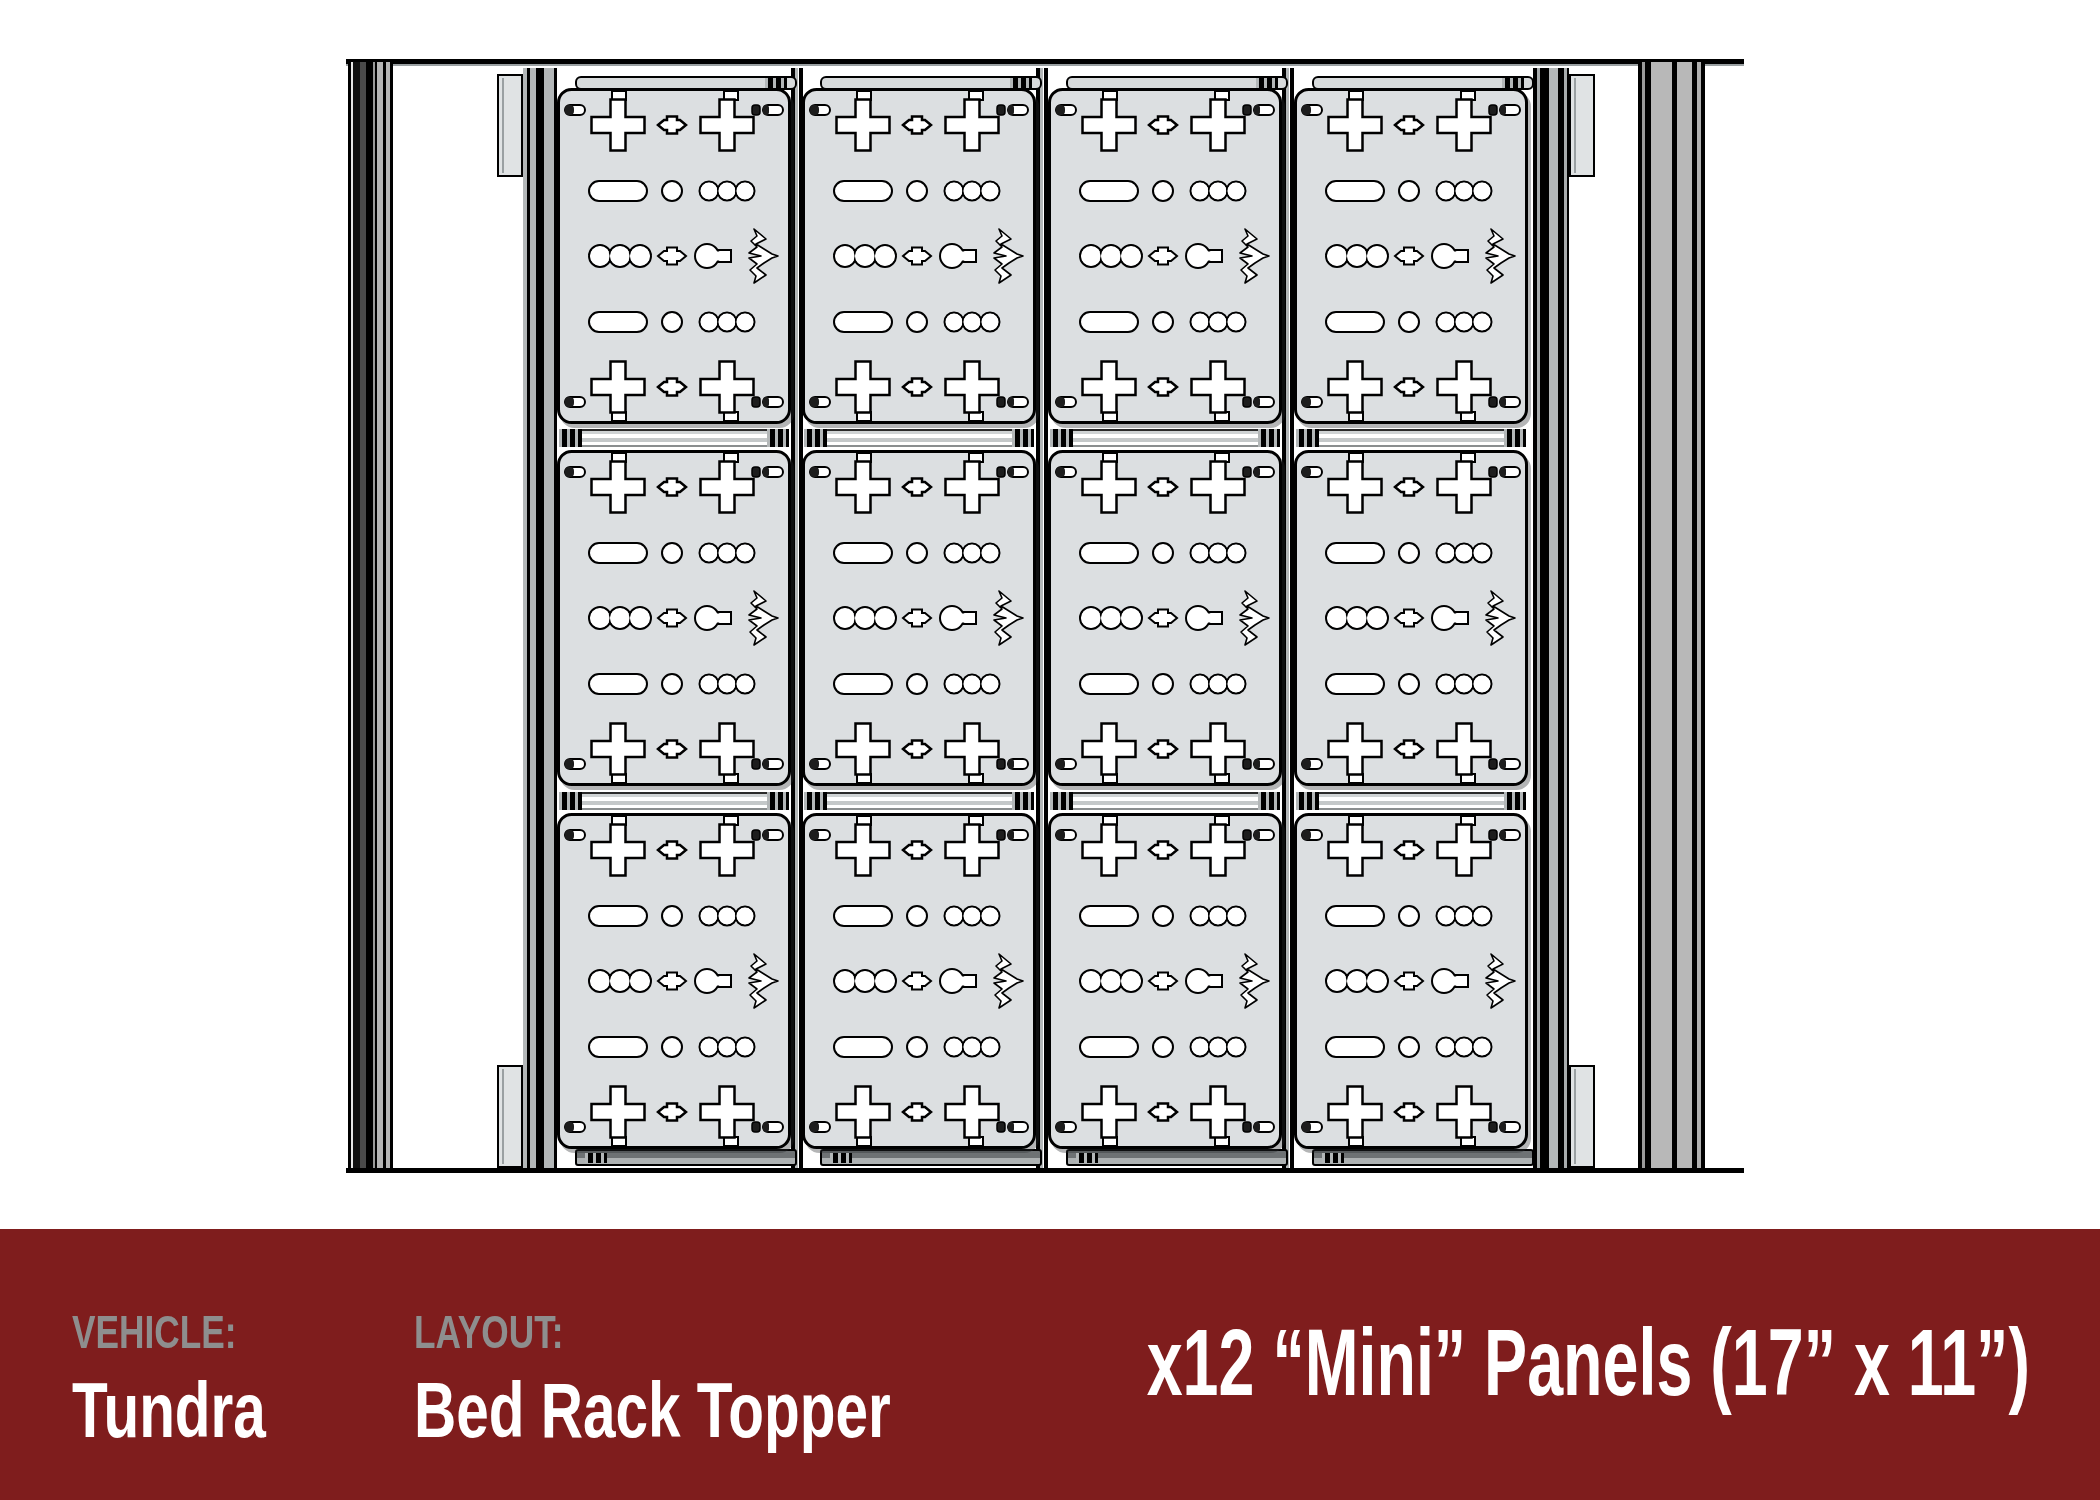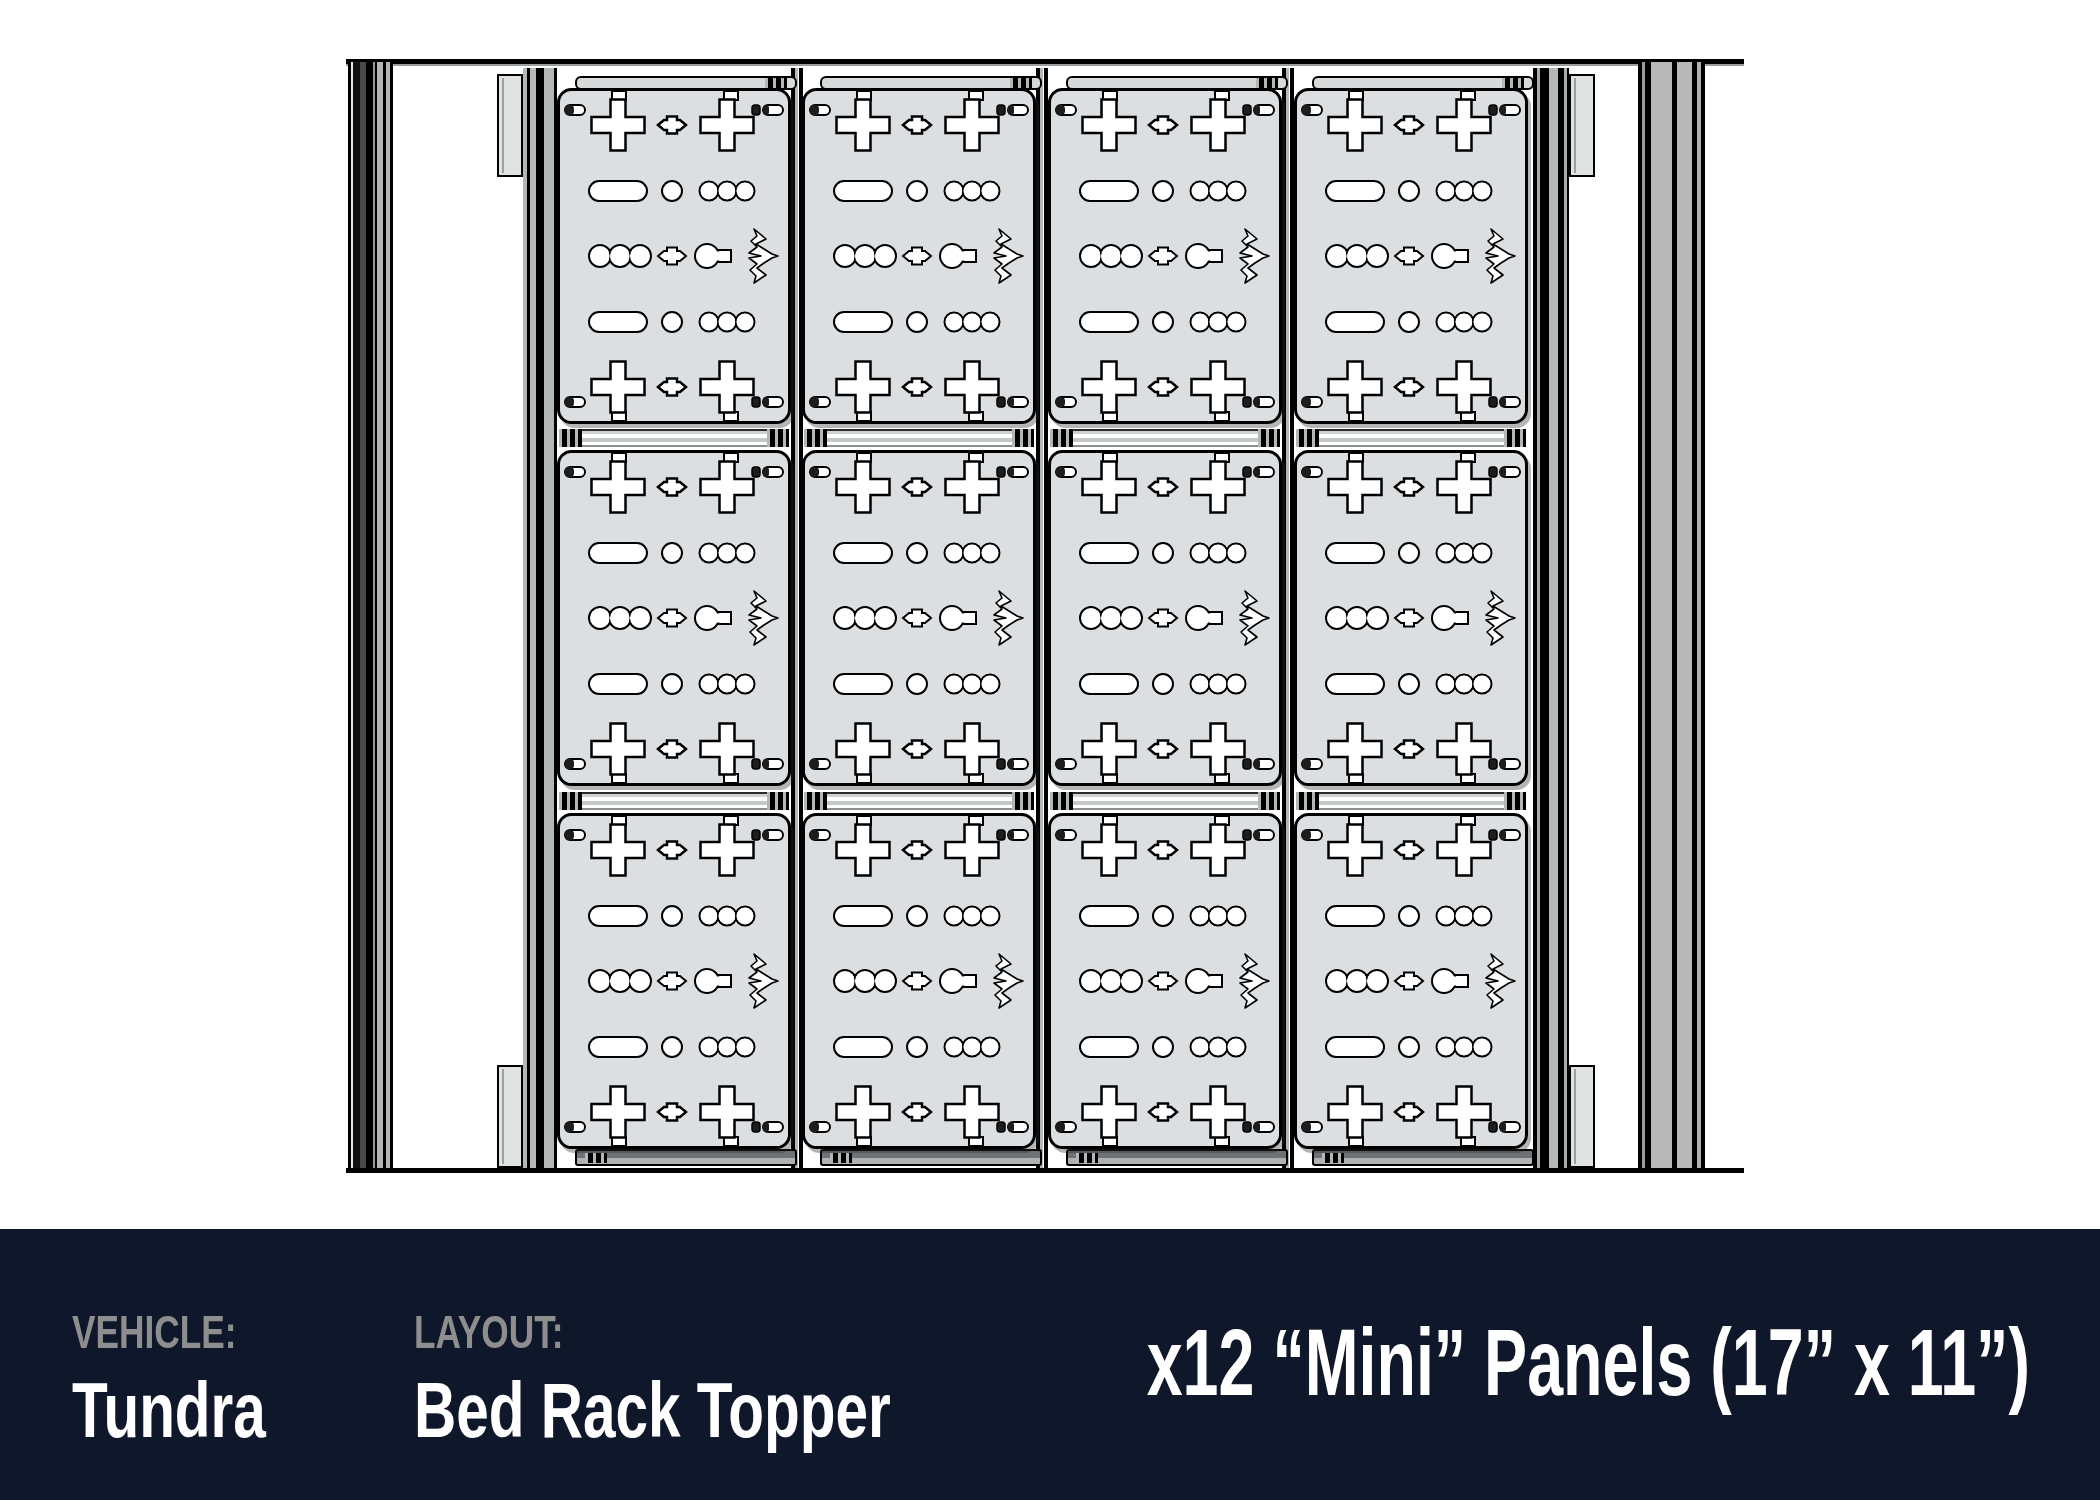--- a/index.html
+++ b/index.html
@@ -35,21 +35,21 @@
     background:linear-gradient(to right,#b3b7b8 0 3px,#000 3px 8px,#b3b7b8 8px 11px,#000 11px 16px,#b3b7b8 16px 19px,#000 19px 22px);}
   .xbar{height:18px;z-index:1;border-left:1px solid #000;border-right:1px solid #000;
     background:linear-gradient(to bottom,#2a2a2a 0 2px,#cfd3d4 2px 5px,#ffffff 5px 9px,#c4c8c9 9px 13px,#ffffff 13px 16px,#8a8e8f 16px 18px);}
   .xcluster{width:22px;height:18px;z-index:1;
     background:linear-gradient(to right,#b3b7b8 0 3px,#000 3px 8px,#b3b7b8 8px 11px,#000 11px 16px,#b3b7b8 16px 19px,#000 19px 22px);}
 
   .panel{width:234px;height:336px;z-index:3;filter:drop-shadow(3px 4px 0 rgba(40,44,46,0.35));}
   .panel svg{display:block;width:234px;height:336px;}
 
   
-  .footer{left:0;top:1229px;width:2100px;height:271px;background:#0f172a;z-index:5;}
+  .footer{left:0;top:1229px;width:2100px;height:271px;background:#7f1d1d;z-index:5;}
   .cond{font-weight:bold;line-height:1;white-space:nowrap;}
   .flabel{color:#8e8e8e;font-size:47px;transform:scaleX(0.75);transform-origin:0 0;}
   .fvalue{color:#ffffff;font-size:78px;transform:scaleX(0.75);transform-origin:0 0;}
   .ftitle{color:#ffffff;font-size:95px;transform:scaleX(0.68);transform-origin:100% 0;}
 </style>
 </head>
 <body>
 
 <div class="canvas">
 

